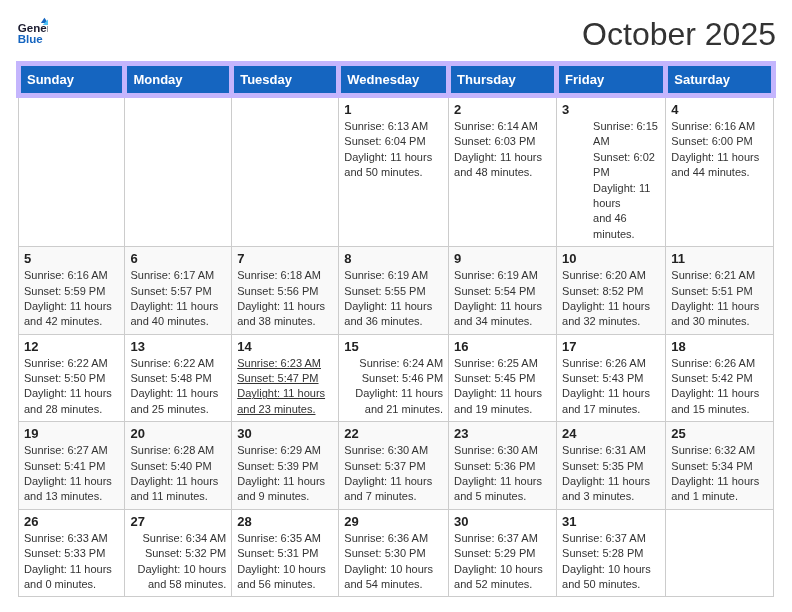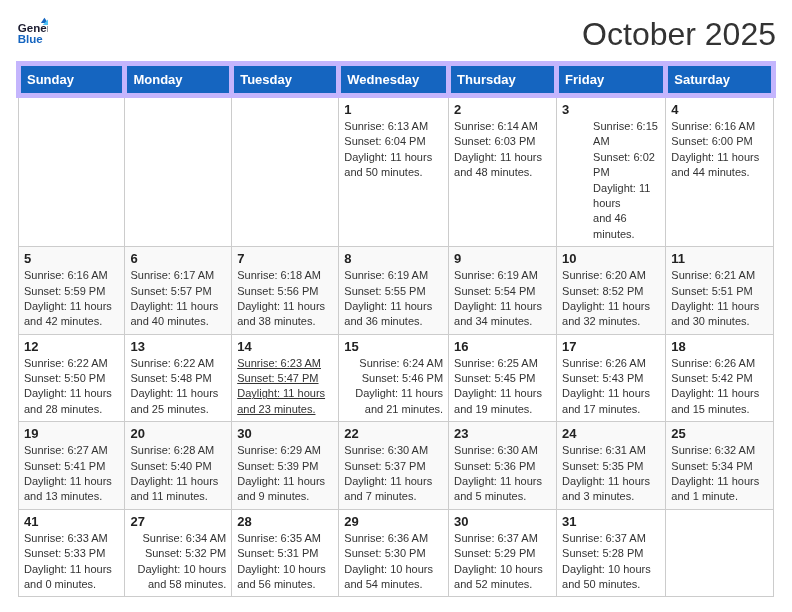--- a/index.html
+++ b/index.html
@@ -287,21 +287,21 @@
         <td>
           <div class="day-number">25</div>
           <div class="day-info" style="white-space: pre-line;">Sunrise: 6:32 AM
 Sunset: 5:34 PM
 Daylight: 11 hours
 and 1 minute.</div>
         </td>
       </tr>
       <tr>
         <td>
-          <div class="day-number">41</div>
+          <div class="day-number">26</div>
           <div class="day-info" style="white-space: pre-line;">Sunrise: 6:33 AM
 Sunset: 5:33 PM
 Daylight: 11 hours
 and 0 minutes.</div>
         </td>
         <td>
           <div class="day-number">27</div>
           <div class="day-info" style="white-space: pre-line; text-align: right;">Sunrise: 6:34 AM
 Sunset: 5:32 PM
 Daylight: 10 hours

